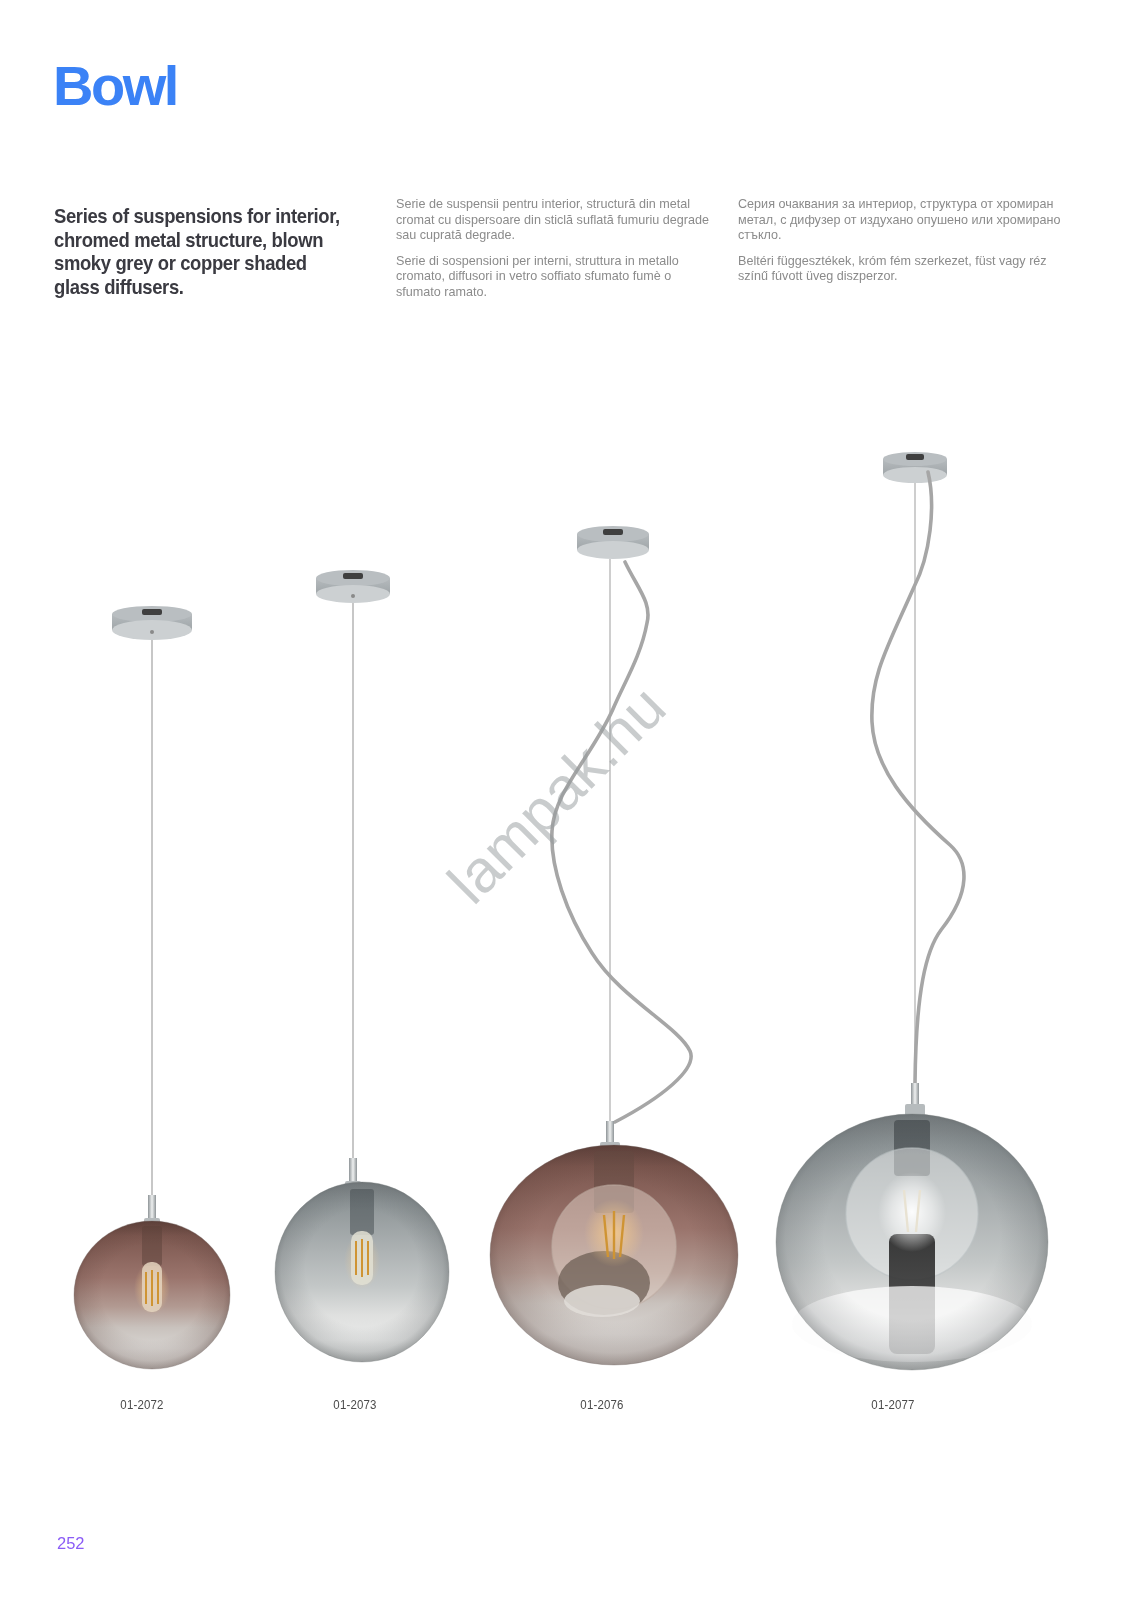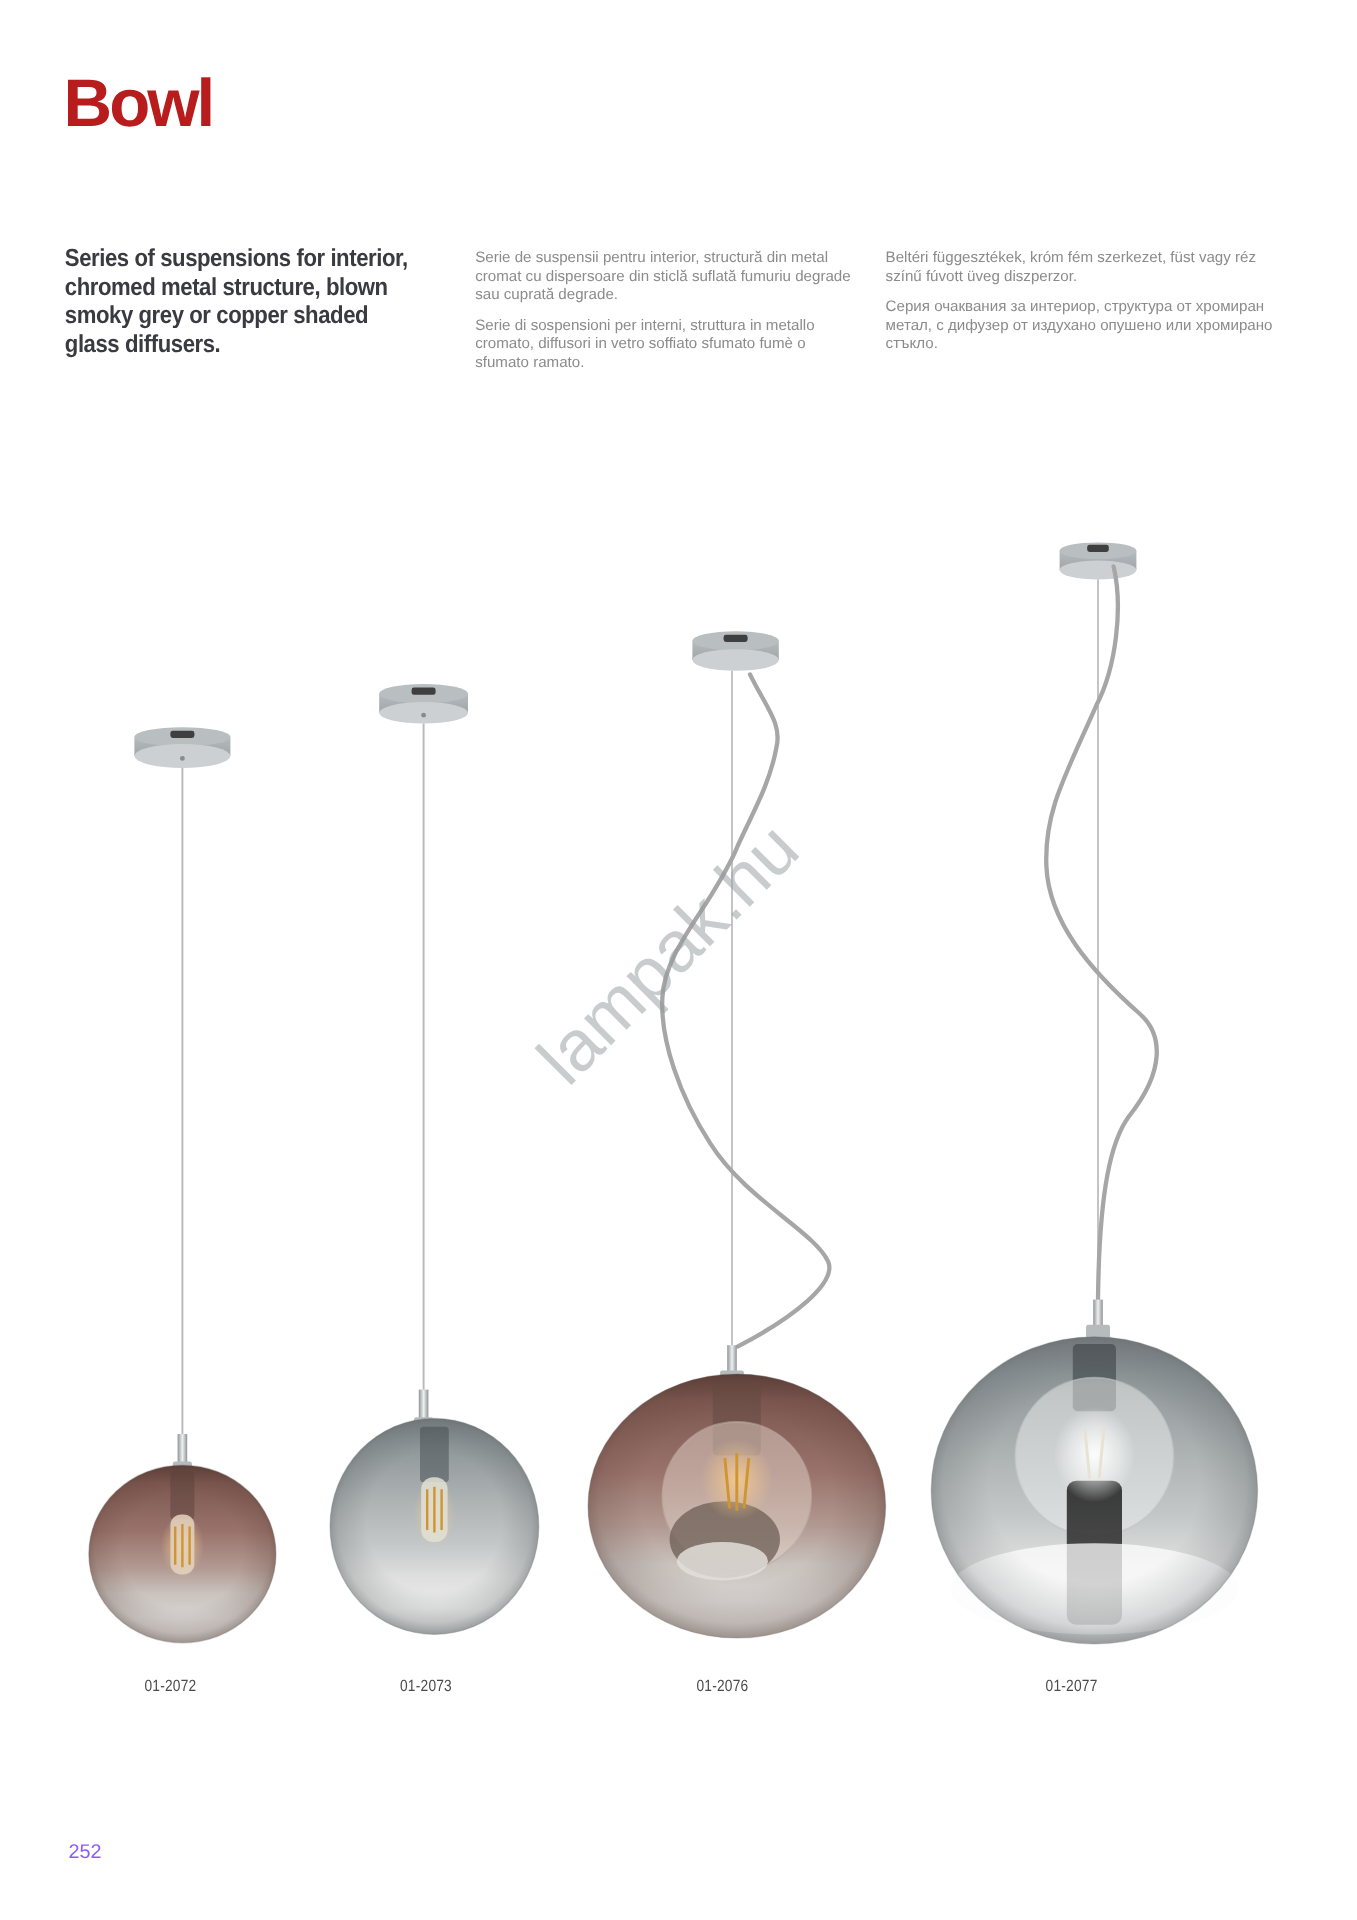--- a/index.html
+++ b/index.html
@@ -2,30 +2,30 @@
 <html><head>
 <meta charset="utf-8">
 <style>
   html,body{margin:0;padding:0;background:#e9e9e9;}
   .page{
     position:relative;width:1131px;height:1600px;background:#ffffff;
     overflow:hidden;font-family:"Liberation Sans", sans-serif;margin:0 auto;
   }
   .title{
     position:absolute;left:53px;top:58px;
-    font-size:56px;font-weight:700;letter-spacing:-2.5px;color:#b91c1c;
+    font-size:56px;font-weight:700;letter-spacing:-2.5px;color:#3b82f6;
     line-height:1;
   }
   .headline{
     position:absolute;left:54px;top:204px;width:420px;
     font-size:20.5px;font-weight:700;color:#3a3a41;line-height:23.5px;
     letter-spacing:-0.4px;transform:scaleX(.9);transform-origin:left top;
   }
   .col{
-    position:absolute;top:207px;
+    position:absolute;top:197px;
     font-size:12.6px;color:#8b8b8b;line-height:15.5px;
   }
   .col p{margin:0 0 10px 0;}
   .col-1{left:396px;width:318px;}
   .col-2{left:738px;width:338px;}
   .stage{position:absolute;left:0;top:0;width:100%;height:100%;}
   .lamp{position:absolute;}
   .code{
     position:absolute;top:1397px;width:120px;text-align:center;
     font-size:13.5px;color:#4a4a4a;letter-spacing:0.2px;
@@ -113,22 +113,22 @@
     <div>smoky grey or copper shaded</div>
     <div>glass diffusers.</div>
   </div>
 
   <div class="col col-1">
     <p>Serie de suspensii pentru interior, structură din metal cromat cu dispersoare din sticlă suflată fumuriu degrade sau cuprată degrade.</p>
     <p>Serie di sospensioni per interni, struttura in metallo cromato, diffusori in vetro soffiato sfumato fumè o sfumato ramato.</p>
   </div>
 
   <div class="col col-2">
+    <p>Серия очаквания за интериор, структура от хромиран метал, с дифузер от издухано опушено или хромирано стъкло.</p>
     <p>Beltéri függesztékek, króm fém szerkezet, füst vagy réz színű fúvott üveg diszperzor.</p>
-    <p>Серия очаквания за интериор, структура от хромиран метал, с дифузер от издухано опушено или хромирано стъкло.</p>
   </div>
 
   <div class="stage">
 
     <svg class="lamp" style="left:66px;top:600px" width="175" height="785" viewBox="0 0 175 785">
       <g>
         <rect x="46" y="14" width="80" height="16" fill="url(#canopyBody)"></rect>
         <ellipse cx="86" cy="14" rx="40" ry="8" fill="#b9bec1"></ellipse>
         <rect x="76" y="9" width="20" height="6" rx="2" fill="#3f3f3f"></rect>
         <ellipse cx="86" cy="30" rx="40" ry="10" fill="#ccd0d2"></ellipse>

